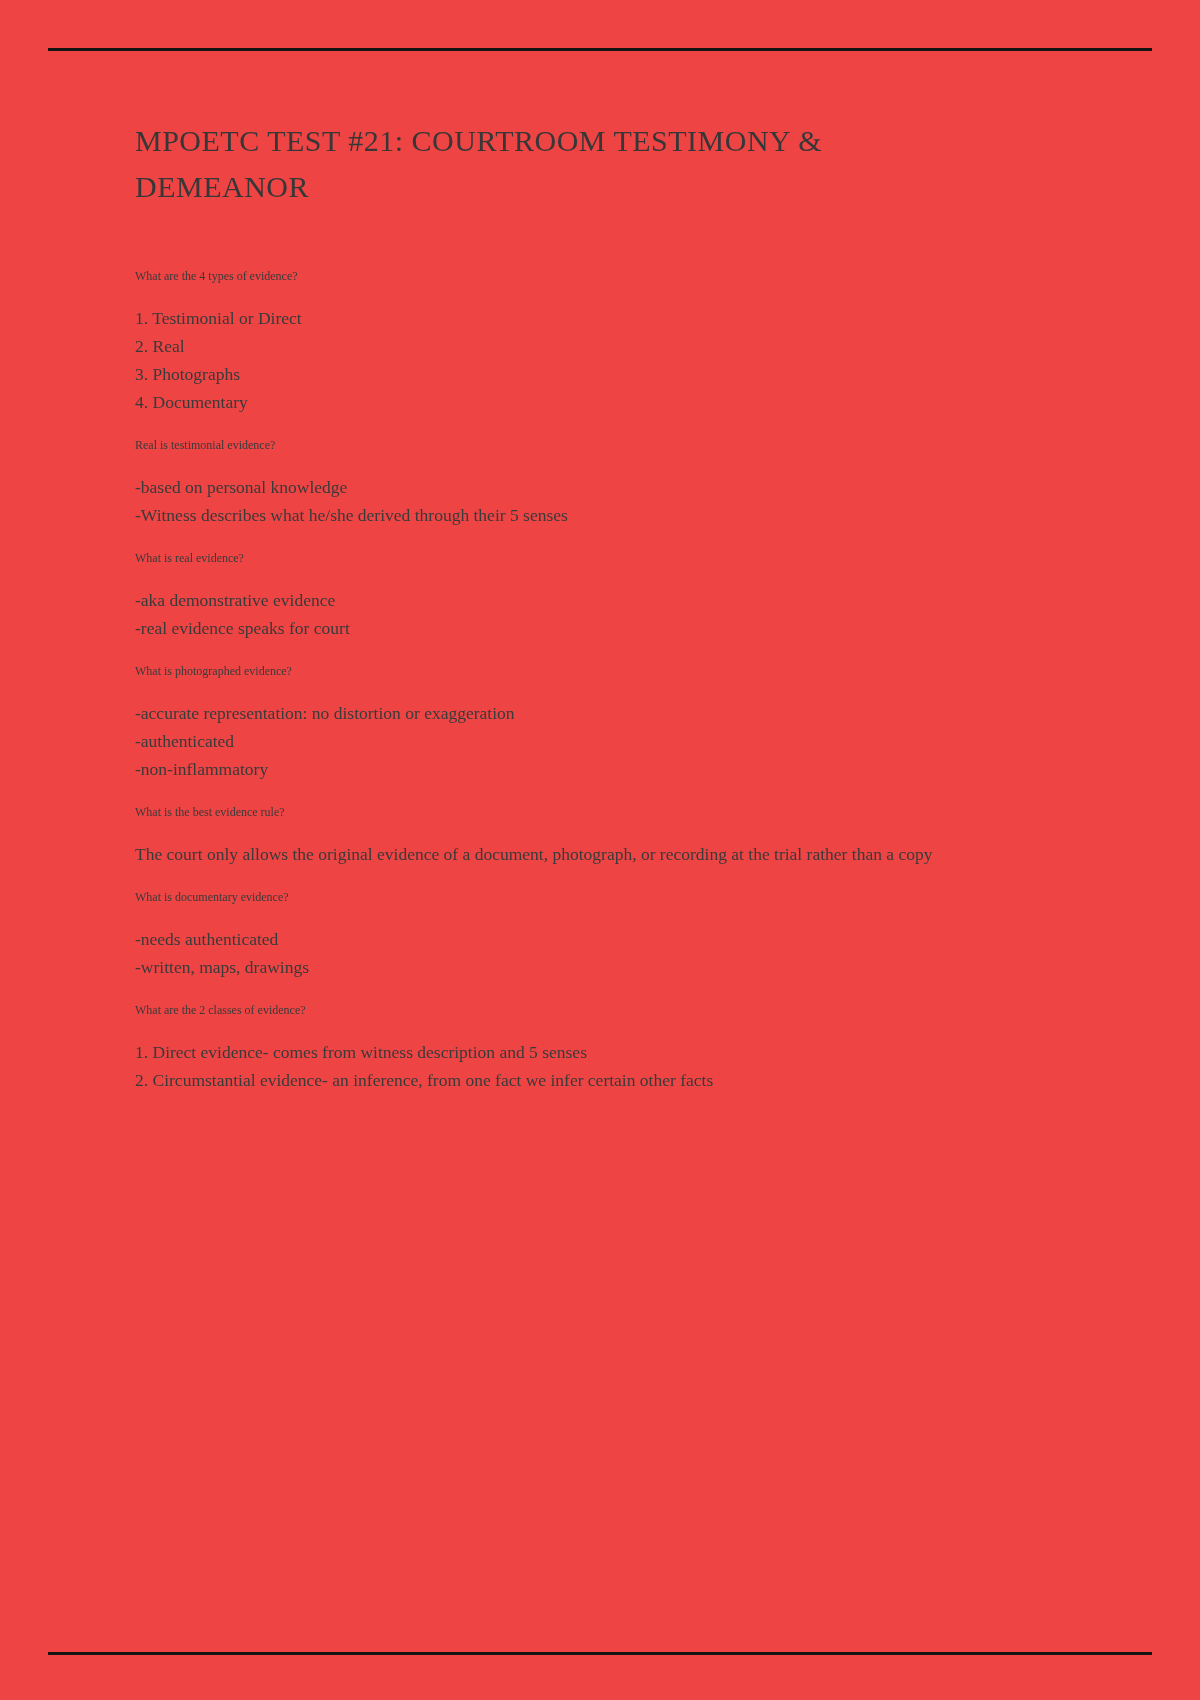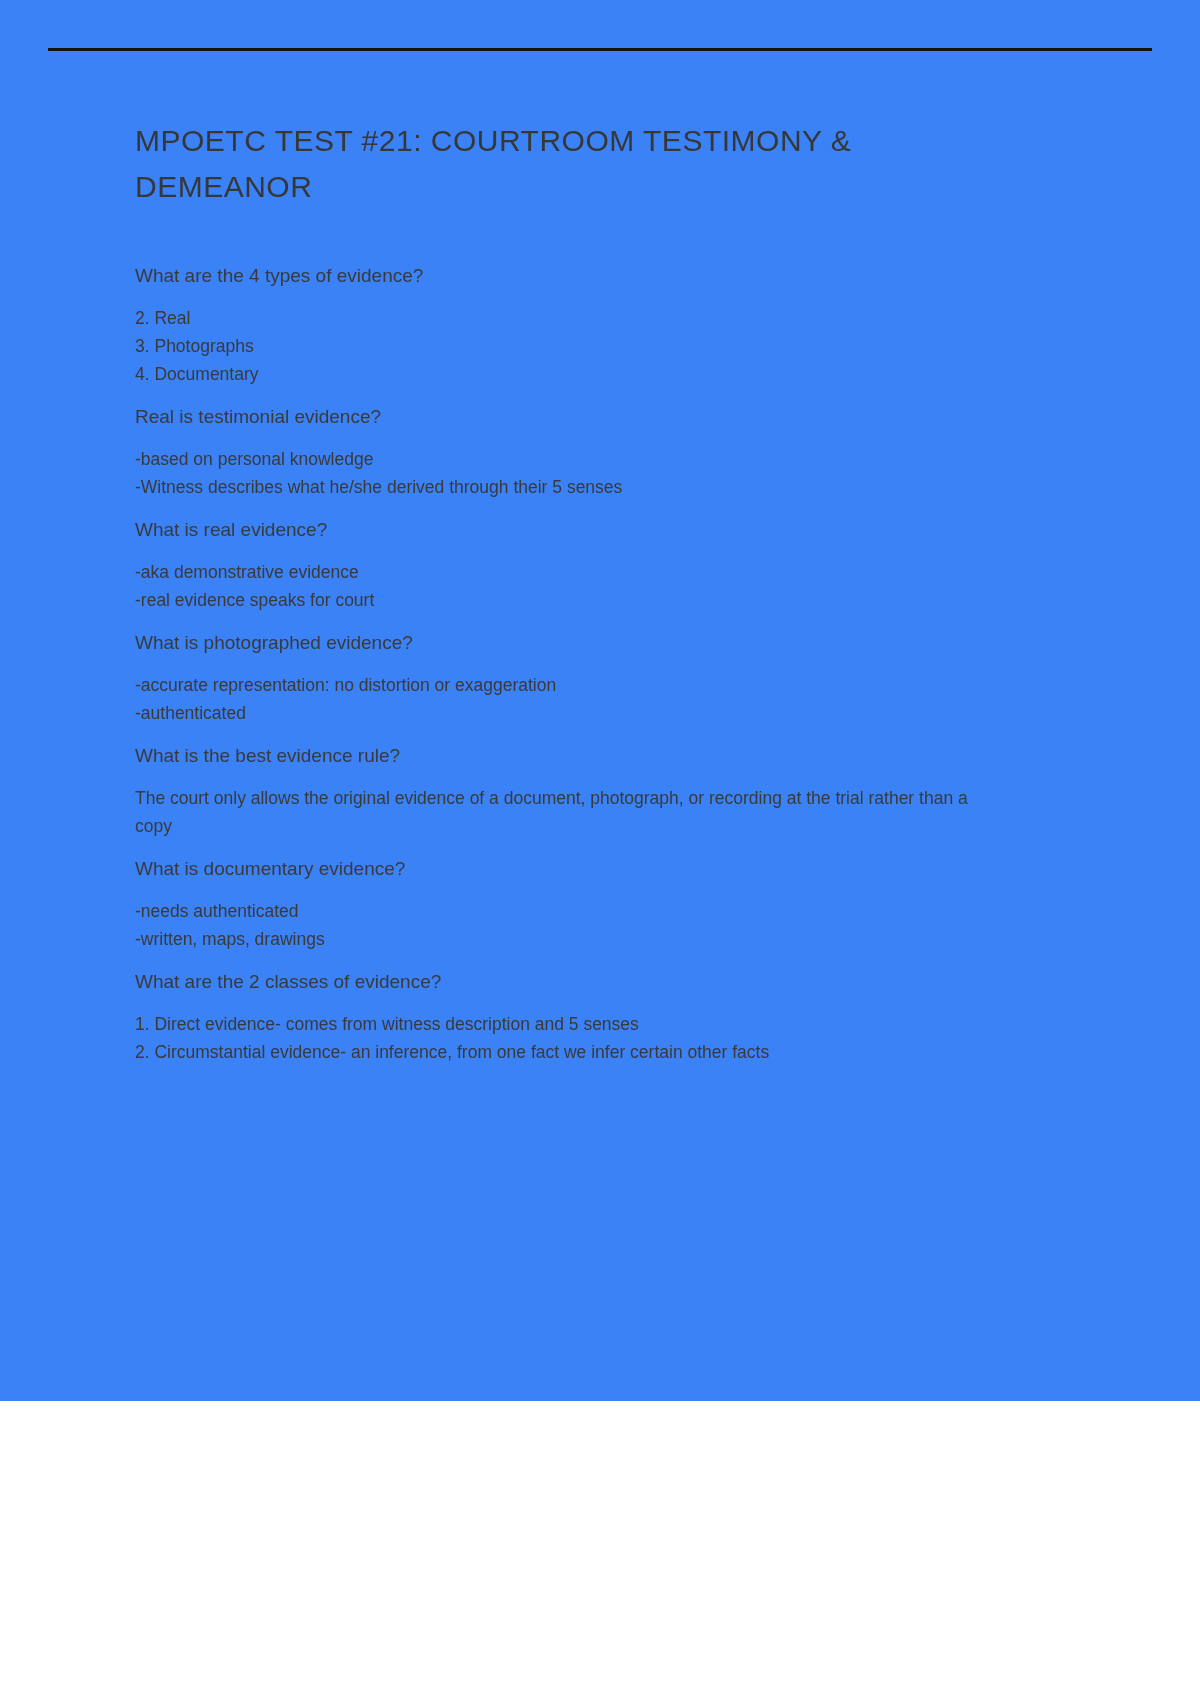--- a/index.html
+++ b/index.html
@@ -3,23 +3,23 @@
 <meta charset="utf-8">
 <style>
   html, body {
     margin: 0;
     padding: 0;
     background: #ffffff;
   }
   .page {
     position: relative;
     width: 1200px;
-    height: 1401px;
-    background: #3b82f6;
-    font-family: Liberation Sans, sans-serif;
+    height: 1700px;
+    background: #ef4444;
+    font-family: Liberation Serif, serif;
     color: #3a3a3a;
     overflow: hidden;
   }
   .rule {
     position: absolute;
     left: 48px;
     width: 1104px;
     height: 3px;
     background: #141414;
   }
@@ -34,21 +34,21 @@
   .doc-title {
     font-size: 30px;
     font-weight: 400;
     line-height: 46px;
     letter-spacing: 0.5px;
     margin: 0 0 52px 0;
     color: #373737;
   }
   .qa-section { margin: 0; }
   .question {
-    font-size: 19px;
+    font-size: 12px;
     line-height: 28px;
     margin: 0 0 14px 0;
     color: #3a3a3a;
   }
   .answer {
     margin: 0 0 15px 0;
   }
   .answer-line {
     font-size: 17.5px;
     line-height: 28px;
@@ -63,20 +63,21 @@
   <div class="rule rule-top"></div>
   <div class="rule rule-bottom"></div>
 
   <div class="content">
 
     <h1 class="doc-title">MPOETC TEST #21: COURTROOM TESTIMONY &amp; DEMEANOR</h1>
 
     <div class="qa-section">
       <p class="question">What are the 4 types of evidence?</p>
       <div class="answer">
+        <div class="answer-line">1. Testimonial or Direct</div>
         <div class="answer-line">2. Real</div>
         <div class="answer-line">3. Photographs</div>
         <div class="answer-line">4. Documentary</div>
       </div>
     </div>
 
     <div class="qa-section">
       <p class="question">Real is testimonial evidence?</p>
       <div class="answer">
         <div class="answer-line">-based on personal knowledge</div>
@@ -90,20 +91,21 @@
         <div class="answer-line">-aka demonstrative evidence</div>
         <div class="answer-line">-real evidence speaks for court</div>
       </div>
     </div>
 
     <div class="qa-section">
       <p class="question">What is photographed evidence?</p>
       <div class="answer">
         <div class="answer-line">-accurate representation: no distortion or exaggeration</div>
         <div class="answer-line">-authenticated</div>
+        <div class="answer-line">-non-inflammatory</div>
       </div>
     </div>
 
     <div class="qa-section">
       <p class="question">What is the best evidence rule?</p>
       <div class="answer">
         <div class="answer-line">The court only allows the original evidence of a document, photograph, or recording at the trial rather than a copy</div>
       </div>
     </div>
 

